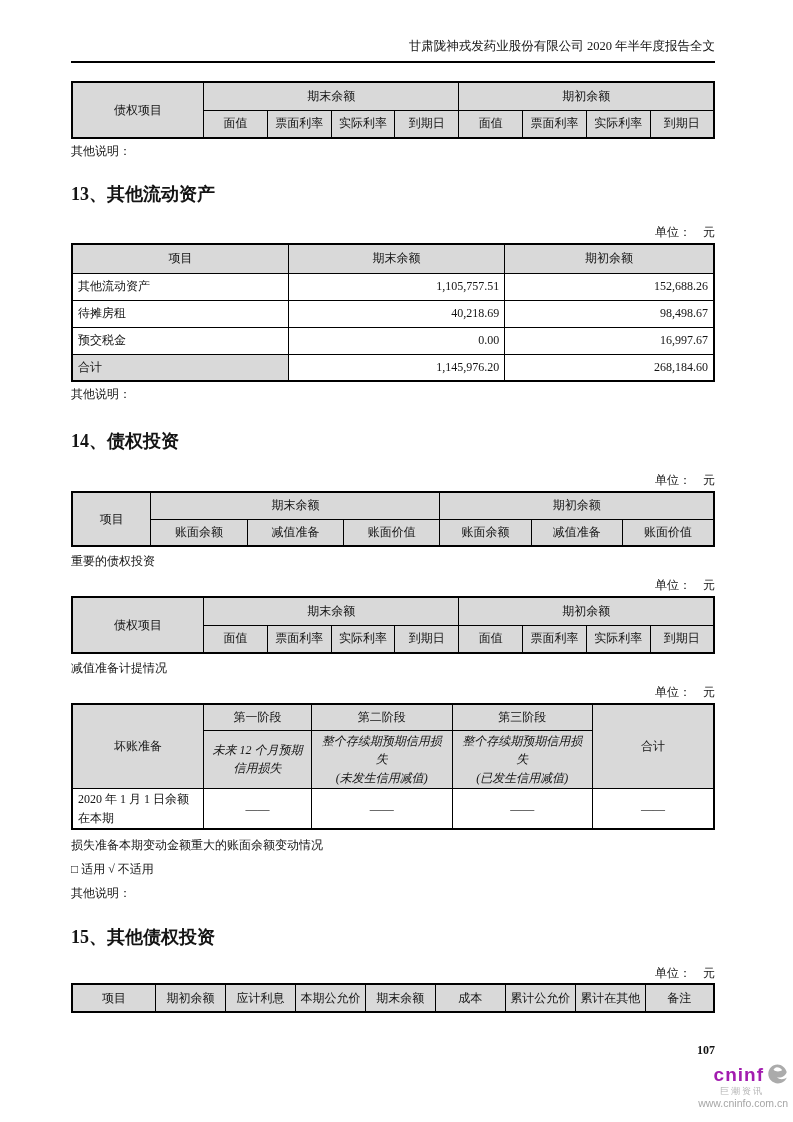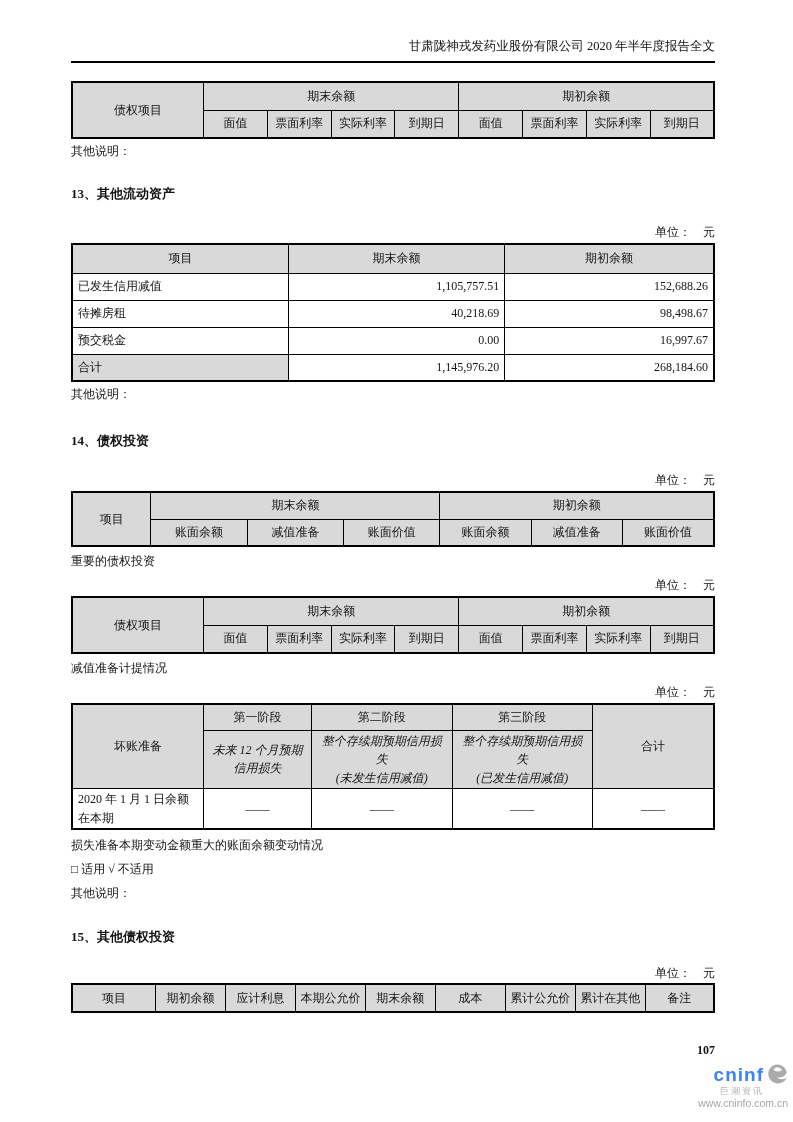--- a/index.html
+++ b/index.html
@@ -45,38 +45,38 @@
   .debt-tbl tr { height:28px; }
   .t13 tr.hdr { height:29px; }
   .t13 tr.row { height:27px; }
   .t14a tr { height:27px; }
   .t5 tr.r1 { height:26px; }
   .t5 tr.r2 { height:52px;font-style:italic; }
   .t5 tr.r3 { height:40px; }
   .t15 tr { height:28px; }
   .t15 th { white-space:nowrap; padding:1px 2px; }
   .note { margin:5px 0 0 0; font-size:12px; line-height:15px; }
-  .sec-title { margin:26px 0 0 0; font-size:13px; font-weight:bold; line-height:18px; }
+  .sec-title { margin:26px 0 0 0; font-size:18px; font-weight:bold; line-height:18px; }
   .unit-line { margin:22px 0 4px 0; font-size:12px; line-height:14px; text-align:right; }
   .plain-label { margin:7px 0 0 0; font-size:12px; line-height:15px; }
   .applic { margin:9px 0 0 0; font-size:12px; line-height:15px; }
   .page-num { margin:30px 0 0 0; font-size:12px; line-height:14px; text-align:right;font-weight:bold; }
   .mt30 { margin-top:30px; }
   .mt27 { margin-top:27px; }
   .mt9  { margin-top:9px; }
   .mt20 { margin-top:20px; }
   .mt8  { margin-top:8px; }
   .cninfo {
     position:absolute; right:5px; bottom:12px;
     text-align:right; color:#aaaaaa;
     font-family:"Liberation Sans","DejaVu Sans",sans-serif;
     line-height:1.1;
   }
   .cninfo .brand-row { display:flex; align-items:center; justify-content:flex-end; gap:2px; }
-  .cninfo .brand { font-size:19px; font-weight:bold; letter-spacing:1px; color:#3b82f6; }
+  .cninfo .brand { font-size:19px; font-weight:bold; letter-spacing:1px; color:#a21caf; }
   .cninfo .brand-cn { font-size:9px; color:#b4b4b4; letter-spacing:2px; margin-top:-2px; margin-right:24px;}
   .cninfo .url { font-size:10.5px; color:#a6a6a6; margin-top:2px; }
 </style>
 </head>
 <body>
 
 <div class="page">
   <div class="content">
 
     <div class="doc-header">
@@ -126,21 +126,21 @@
           <col style="width:33.7%">
           <col style="width:32.6%">
         </colgroup>
       <tbody>
           <tr class="hdr">
         <th>项目</th>
         <th>期末余额</th>
         <th>期初余额</th>
       </tr>
       <tr class="row">
-        <td class="lbl">已发生信用减值</td>
+        <td class="lbl">其他流动资产</td>
         <td class="num">1,105,757.51</td>
         <td class="num">152,688.26</td>
       </tr>
       <tr class="row">
         <td class="lbl">待摊房租</td>
         <td class="num">40,218.69</td>
         <td class="num">98,498.67</td>
       </tr>
       <tr class="row">
         <td class="lbl">预交税金</td>

